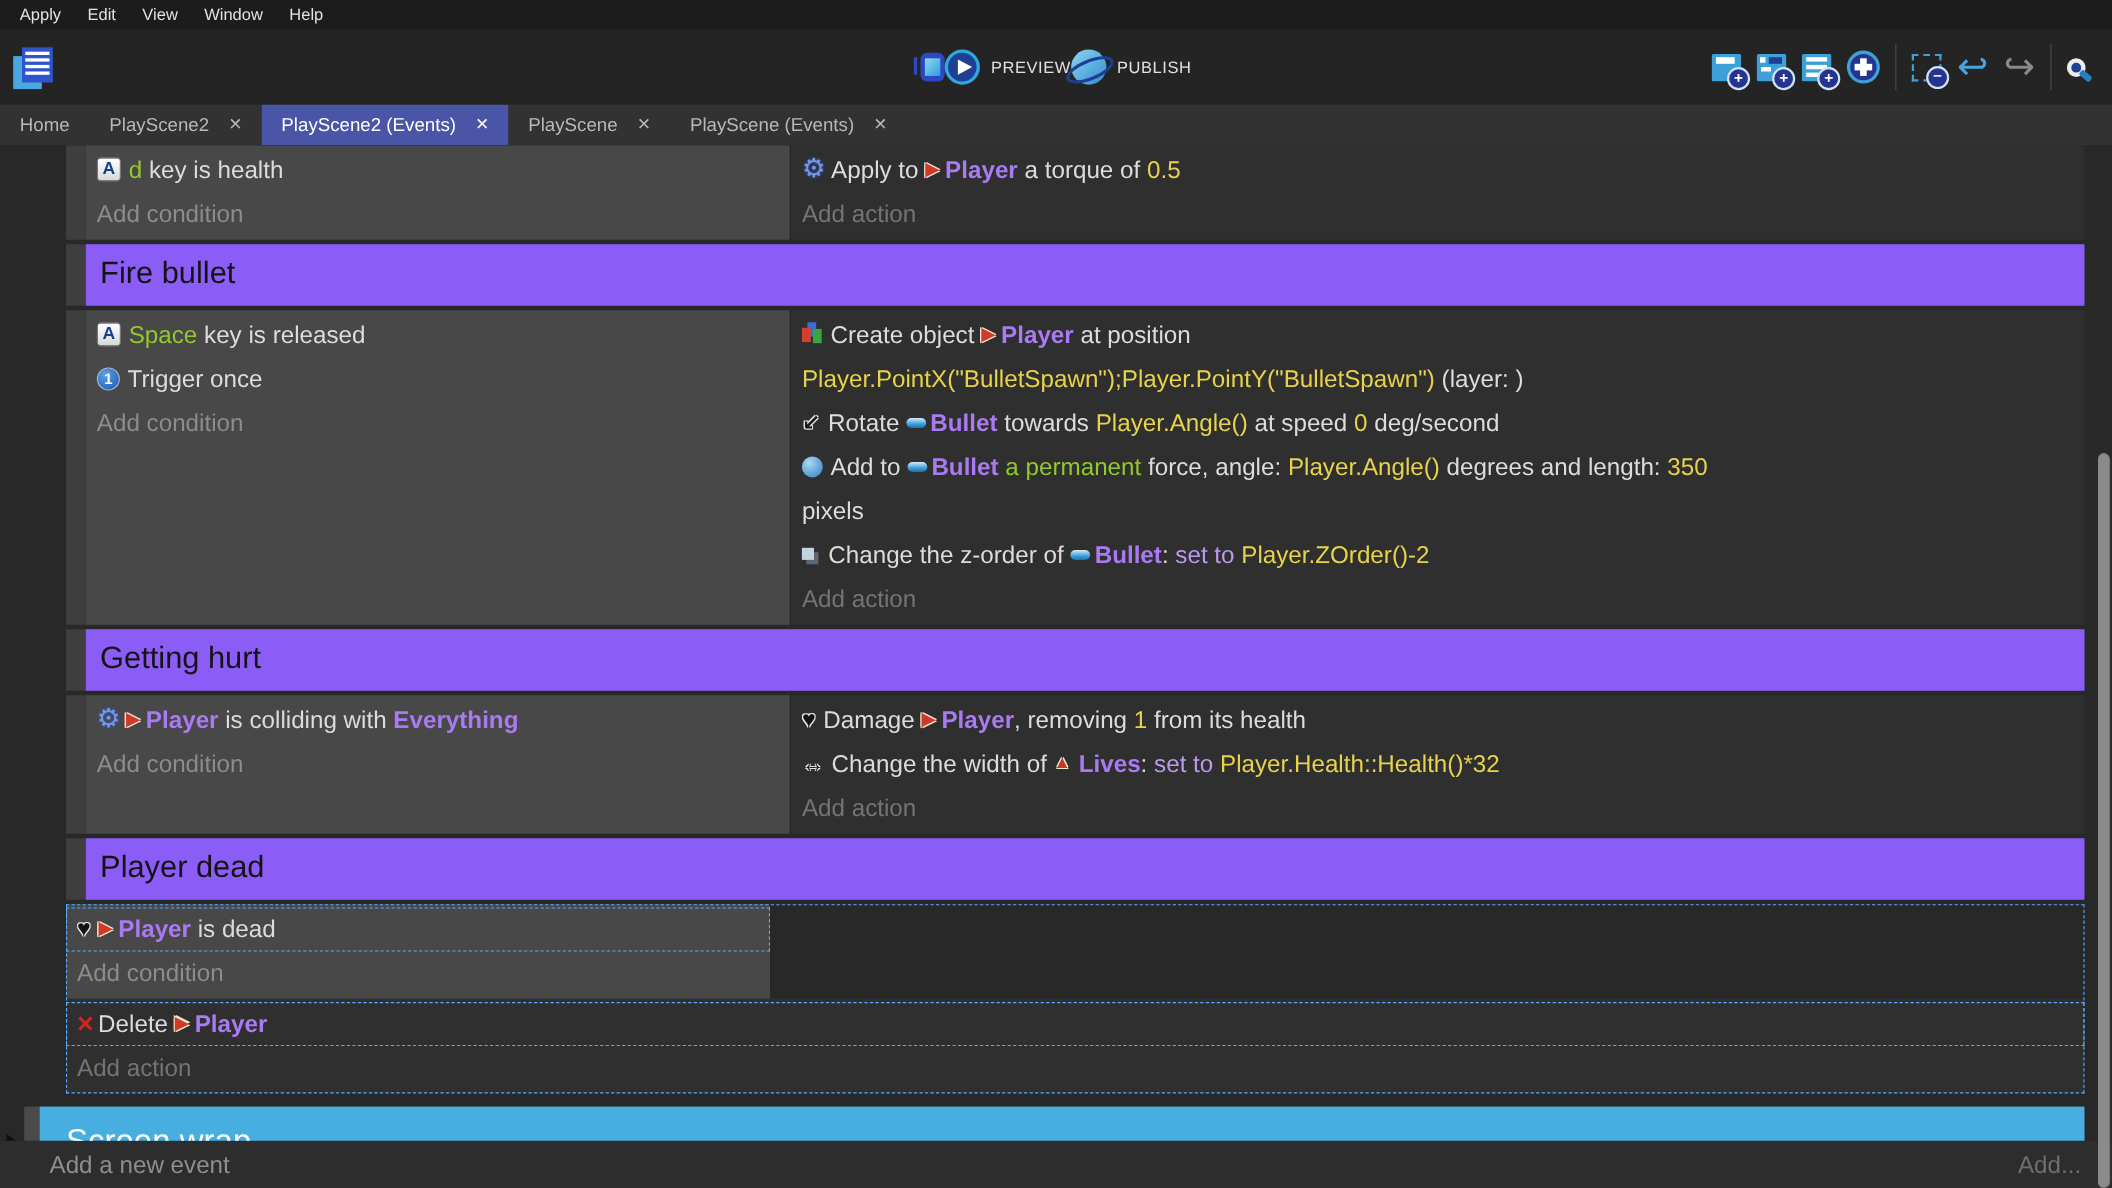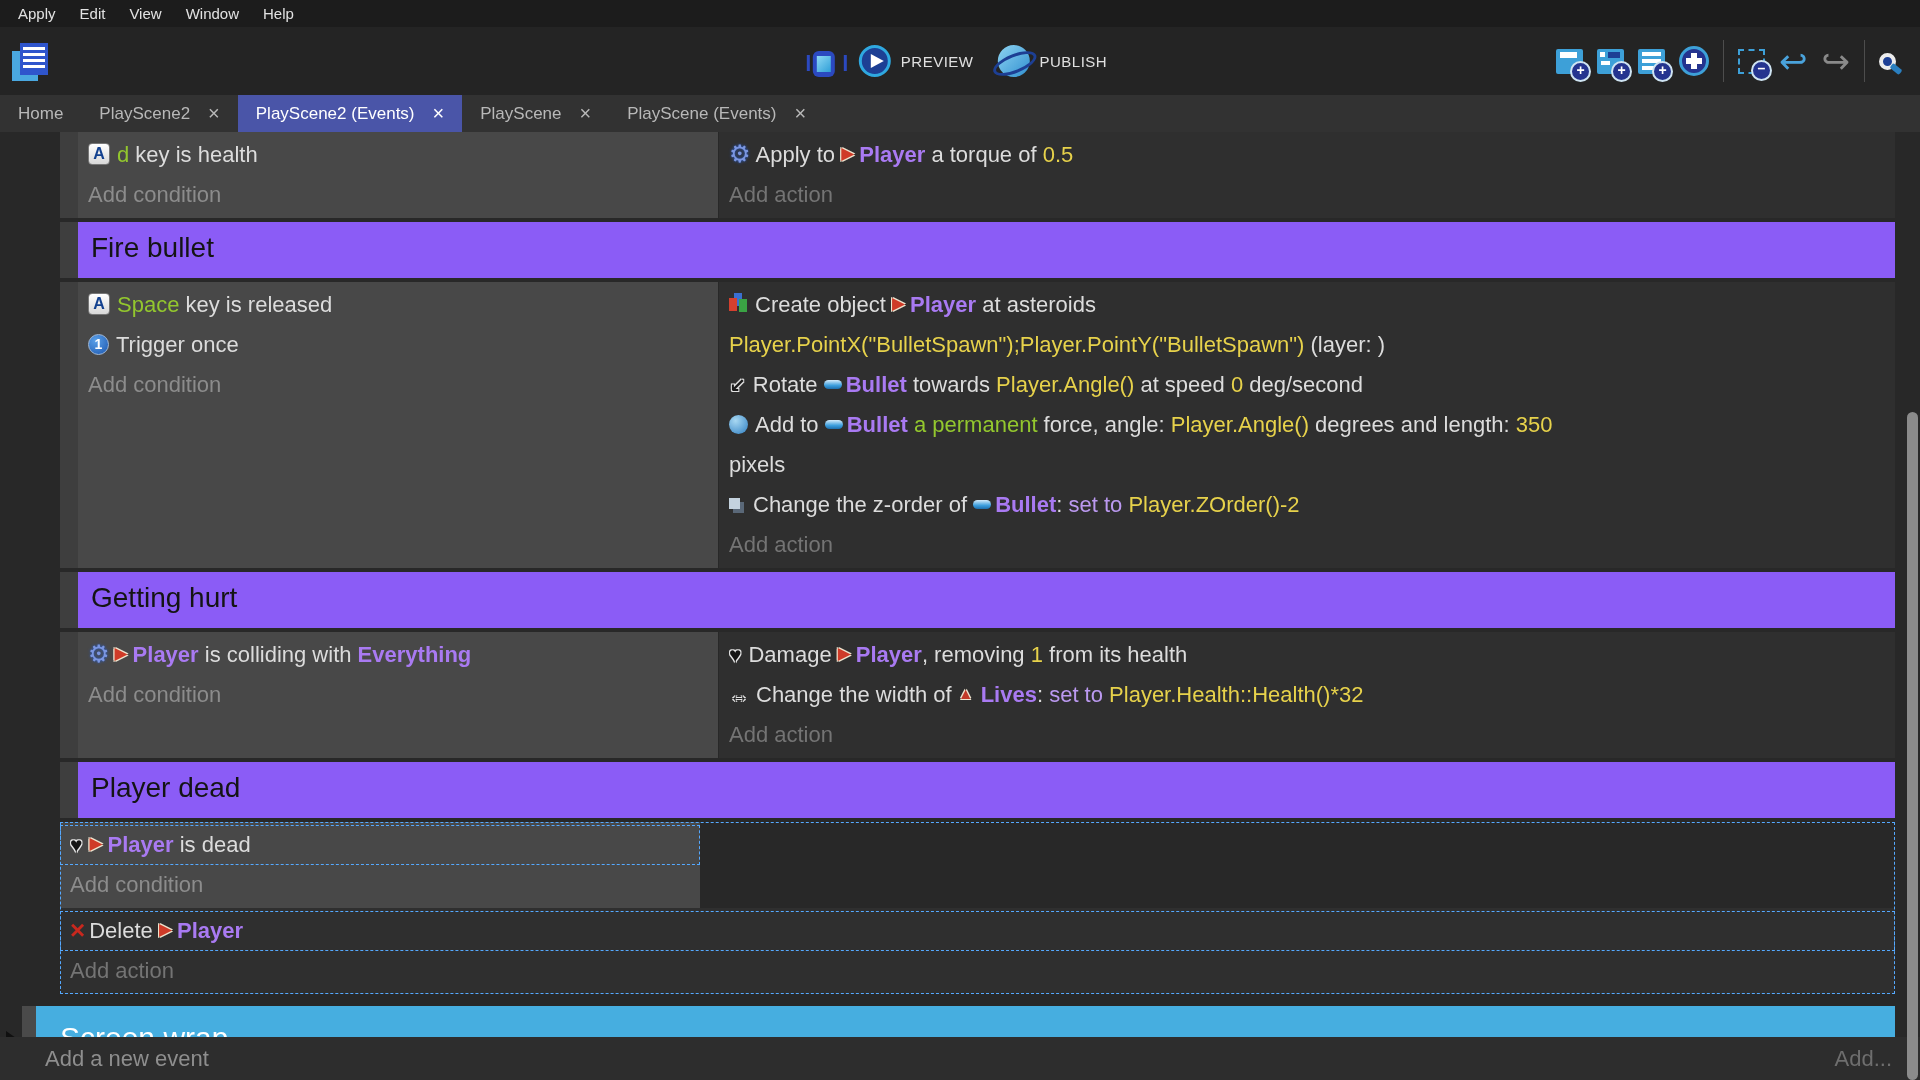--- a/index.html
+++ b/index.html
@@ -10,21 +10,21 @@
   #menubar { height:27px; background:#1c1c1c; display:flex; align-items:center; padding-left:6px; }
   .menu-item { color:#e2e2e2; font-size:15px; padding:0 12px; cursor:default; }
 
   
   #toolbar { height:68px; background:#242424; position:relative; display:flex; align-items:center; }
   .pm-icon { position:absolute; left:12px; top:16px; width:36px; height:38px; }
   .pm-icon .back { position:absolute; left:0; bottom:0; width:26px; height:30px; background:#4aa8e0; }
   .pm-icon .front { position:absolute; right:0; top:0; width:28px; height:32px; background:#2f55cc;
      padding:4px 3px; }
   .pm-icon .front i { display:block; height:3px; background:#fff; margin-bottom:3px; }
-  .center-group { position:absolute; left:50%; transform:translateX(-50%); display:flex; align-items:flex-end; gap:24px; }
+  .center-group { position:absolute; left:50%; transform:translateX(-50%); display:flex; align-items:center; }
   .tb-btn { display:flex; align-items:center; gap:10px; color:#e0e0e0; font-size:15px; letter-spacing:.5px; cursor:pointer; }
   .ic-bug { width:22px; height:26px; background:#2b49c0; border-radius:6px; position:relative; }
   .ic-bug::before { content:""; position:absolute; inset:5px 4px; background:linear-gradient(135deg,#8fd8f4,#2e9fd8); }
   .ic-bug::after { content:""; position:absolute; left:-6px; top:4px; width:34px; height:16px;
      border-left:3px solid #2b49c0; border-right:3px solid #2b49c0; }
   .ic-play { width:32px; height:32px; border-radius:50%; background:#1d3f94; border:3px solid #2fa8e0;
      position:relative; }
   .ic-play::after { content:""; position:absolute; left:9px; top:6px; border-left:13px solid #fff;
      border-top:7px solid transparent; border-bottom:7px solid transparent; }
   .ic-globe { width:32px; height:32px; border-radius:50%; background:linear-gradient(135deg,#8fd4f2,#2f8fd0);
@@ -226,21 +226,21 @@
 
   <div class="block event">
     <div class="handle"></div>
     <div class="cond">
       <div class="iline"><span class="ic ic-key">A</span><span class="g">Space</span><span class="w"> key is released</span></div>
       <div class="iline"><span class="ic ic-once">1</span><span class="w">Trigger once</span></div>
       <div class="ph">Add condition</div>
     </div>
     <div class="divider"></div>
     <div class="acts">
-      <div class="iline"><span class="ic ic-create"></span><span class="w">Create object </span><span class="ic ic-ship">▶</span><span class="p">Player</span><span class="w"> at asteroids </span><br><span class="y">Player.PointX("BulletSpawn");Player.PointY("BulletSpawn")</span><span class="w"> (layer: )</span></div>
+      <div class="iline"><span class="ic ic-create"></span><span class="w">Create object </span><span class="ic ic-ship">▶</span><span class="p">Player</span><span class="w"> at position </span><br><span class="y">Player.PointX("BulletSpawn");Player.PointY("BulletSpawn")</span><span class="w"> (layer: )</span></div>
       <div class="iline"><span class="ic ic-rotate">↙</span><span class="w">Rotate </span><span class="ic ic-bullet"></span><span class="p">Bullet</span><span class="w"> towards </span><span class="y">Player.Angle()</span><span class="w"> at speed </span><span class="y">0</span><span class="w"> deg/second</span></div>
       <div class="iline"><span class="ic ic-force"></span><span class="w">Add to </span><span class="ic ic-bullet"></span><span class="p">Bullet</span><span class="w"> </span><span class="g">a permanent</span><span class="w"> force, angle: </span><span class="y">Player.Angle()</span><span class="w"> degrees and length: </span><span class="y">350</span><br><span class="w">pixels</span></div>
       <div class="iline"><span class="ic ic-zorder"></span><span class="w">Change the z-order of </span><span class="ic ic-bullet"></span><span class="p">Bullet</span><span class="w">: </span><span class="v">set to </span><span class="y">Player.ZOrder()-2</span></div>
       <div class="ph">Add action</div>
     </div>
   </div>
 
   <div class="block">
     <div class="handle"></div>
     <div class="comment-body">Getting hurt</div>

